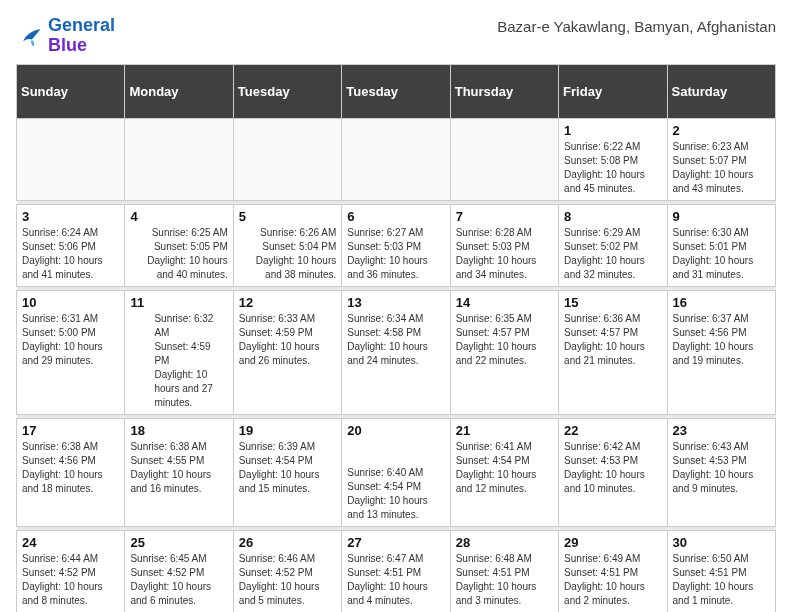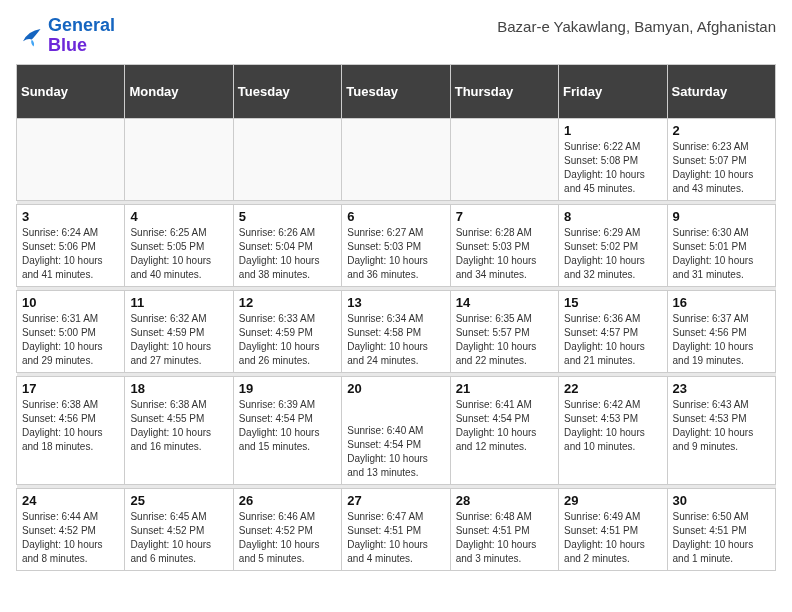--- a/index.html
+++ b/index.html
@@ -148,27 +148,27 @@
       </tr>
       <tr>
         <td>
           <span class="day-number">3</span>
           <div class="day-info" style="white-space: pre-wrap;">Sunrise: 6:24 AM
 Sunset: 5:06 PM
 Daylight: 10 hours and 41 minutes.</div>
         </td>
         <td>
           <span class="day-number">4</span>
-          <div class="day-info" style="white-space: pre-wrap;">Sunrise: 6:25 AM
+          <div class="day-info" style="white-space: pre-wrap; text-align: right;">Sunrise: 6:25 AM
 Sunset: 5:05 PM
 Daylight: 10 hours and 40 minutes.</div>
         </td>
         <td>
           <span class="day-number">5</span>
-          <div class="day-info" style="white-space: pre-wrap;">Sunrise: 6:26 AM
+          <div class="day-info" style="white-space: pre-wrap; text-align: right;">Sunrise: 6:26 AM
 Sunset: 5:04 PM
 Daylight: 10 hours and 38 minutes.</div>
         </td>
         <td>
           <span class="day-number">6</span>
           <div class="day-info" style="white-space: pre-wrap;">Sunrise: 6:27 AM
 Sunset: 5:03 PM
 Daylight: 10 hours and 36 minutes.</div>
         </td>
         <td>
@@ -195,40 +195,40 @@
       </tr>
       <tr>
         <td>
           <span class="day-number">10</span>
           <div class="day-info" style="white-space: pre-wrap;">Sunrise: 6:31 AM
 Sunset: 5:00 PM
 Daylight: 10 hours and 29 minutes.</div>
         </td>
         <td>
           <span class="day-number">11</span>
-          <div class="day-info" style="white-space: pre-wrap;">Sunrise: 6:32 AM
+          <div class="day-info" style="white-space: pre-wrap; margin-left: 24px;">Sunrise: 6:32 AM
 Sunset: 4:59 PM
 Daylight: 10 hours and 27 minutes.</div>
         </td>
         <td>
           <span class="day-number">12</span>
           <div class="day-info" style="white-space: pre-wrap;">Sunrise: 6:33 AM
 Sunset: 4:59 PM
 Daylight: 10 hours and 26 minutes.</div>
         </td>
         <td>
           <span class="day-number">13</span>
           <div class="day-info" style="white-space: pre-wrap;">Sunrise: 6:34 AM
 Sunset: 4:58 PM
 Daylight: 10 hours and 24 minutes.</div>
         </td>
         <td>
           <span class="day-number">14</span>
           <div class="day-info" style="white-space: pre-wrap;">Sunrise: 6:35 AM
-Sunset: 5:57 PM
+Sunset: 4:57 PM
 Daylight: 10 hours and 22 minutes.</div>
         </td>
         <td>
           <span class="day-number">15</span>
           <div class="day-info" style="white-space: pre-wrap;">Sunrise: 6:36 AM
 Sunset: 4:57 PM
 Daylight: 10 hours and 21 minutes.</div>
         </td>
         <td>
           <span class="day-number">16</span>

